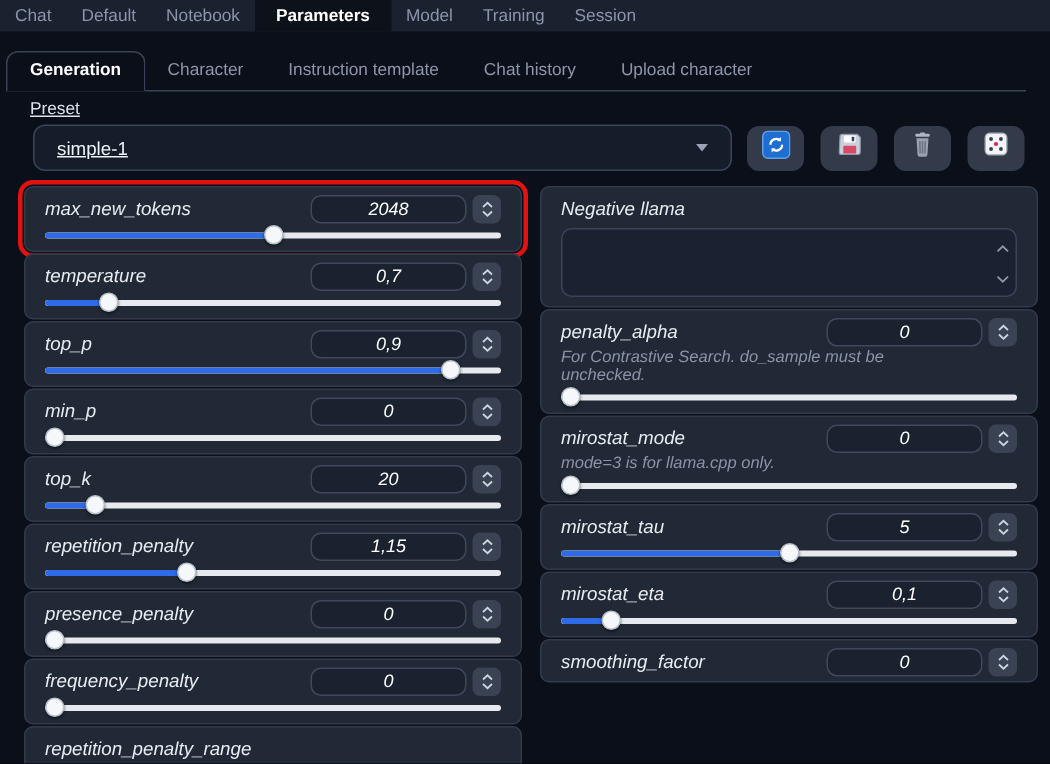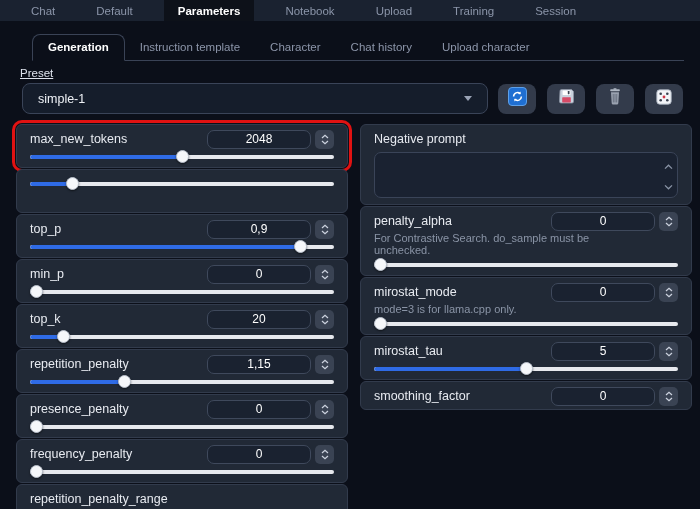--- a/index.html
+++ b/index.html
@@ -6,59 +6,59 @@
   html,body { background:#05070c; }
   .screen {
     position:relative; width:700px; height:509px; overflow:hidden;
     background:#0b0f19; font-family:"Liberation Sans", sans-serif;
     color:#e8ebf1;
   }
   
   .main-nav { height:21px; background:#1a2230; display:flex; align-items:stretch; }
   .nav-item {
     display:flex; align-items:center; padding:0 10px;
-    font-size:11.5px; color:#8b95a9; cursor:pointer; white-space:nowrap;margin-left:21px;
+    font-size:11.5px; color:#8b95a9; cursor:pointer; white-space:nowrap;
   }
   .nav-item.active { background:#0d1119; color:#ffffff; font-weight:bold; padding:0 14px; }
   
   .tabs-row {
-    margin:13px 16px 0 32px; height:27px;
+    margin:13px 16px 0 4px; height:27px;
     display:flex; align-items:flex-end; border-bottom:1px solid #3a4356;
   }
   .tab {
     padding:6px 15px 7px; font-size:11.5px; color:#8d96aa; cursor:pointer; white-space:nowrap;
   }
   .tab.active {
     background:#0b0f19; border:1px solid #3a4356; border-bottom:1px solid #0b0f19;
     margin-bottom:-1px; border-radius:8px 8px 0 0; color:#ffffff; font-weight:bold;
   }
   
   .preset-label { margin:6px 0 0 20px; font-size:11.5px; color:#dde2ec;text-decoration:underline; }
   .preset-row { margin:4px 10px 0 22px; display:flex; align-items:center; }
   .dropdown {
     width:466px; height:31px; background:#151d2b; border:1px solid #3a4458;
     border-radius:8px; display:flex; align-items:center; justify-content:space-between;
     padding:0 15px; cursor:pointer;
   }
-  .dropdown-value { font-size:12.5px; color:#eef1f6; }
+  .dropdown-value { font-size:12.5px; color:#eef1f6;text-decoration:underline; }
   .caret-down {
     width:0; height:0; border-left:4px solid transparent; border-right:4px solid transparent;
     border-top:5px solid #9aa3b5;
   }
   .preset-buttons { display:flex; gap:11px; margin-left:10px; }
   .icon-btn {
     width:38px; height:30px; background:#333b4b; border-radius:8px;
     display:flex; align-items:center; justify-content:center; cursor:pointer; flex:0 0 auto;
   }
   
   .params { display:grid; grid-template-columns:1fr 1fr; column-gap:12px; margin:10px 8px 0 16px; align-items:start; }
   .pcol { display:flex; flex-direction:column; gap:1px; }
   .param-block {
     background:#212936; border:1px solid #323b4c; border-radius:6px;
-    padding:5px 13px 4px; position:relative;
+    padding:5px 13px 4px; position:relative;font-style:italic;
   }
   .pcol-left .param-block { height:44px; }
   .param-block.highlighted { outline:3px solid #e01212; outline-offset:1px; }
   .param-head { display:flex; justify-content:space-between; align-items:center; height:18px; }
   .param-label { font-size:12.5px; color:#e8ebf1; white-space:nowrap; }
   .num-wrap { display:flex; gap:4px; align-items:flex-end; }
   .num-input {
     width:104px; height:19px; border:1px solid #3f495c; border-radius:7px;
     background:#1a2230; color:#ffffff; font-size:12px;
     display:flex; align-items:center; justify-content:center;
@@ -87,31 +87,31 @@
   .np-scroll-down { position:absolute; bottom:3px; right:4px; }
 </style>
 </head>
 <body>
 
 <div class="screen">
 
   <div class="main-nav">
     <div class="nav-item">Chat</div>
     <div class="nav-item">Default</div>
+    <div class="nav-item">Notebook</div>
     <div class="nav-item active">Parameters</div>
-    <div class="nav-item">Notebook</div>
-    <div class="nav-item">Upload</div>
+    <div class="nav-item">Model</div>
     <div class="nav-item">Training</div>
     <div class="nav-item">Session</div>
   </div>
 
   <div class="tabs-row">
     <div class="tab active">Generation</div>
+    <div class="tab">Character</div>
     <div class="tab">Instruction template</div>
-    <div class="tab">Character</div>
     <div class="tab">Chat history</div>
     <div class="tab">Upload character</div>
   </div>
 
   <div class="preset-label">Preset</div>
   <div class="preset-row">
     <div class="dropdown">
       <span class="dropdown-value">simple-1</span>
       <span class="caret-down"></span>
     </div>
@@ -182,20 +182,32 @@
 
     <div class="slider-row">
       <div class="slider-track">
               <div class="slider-fill" style="width: 50%;"></div>
             </div>
       <div class="slider-thumb" style="left: clamp(0px, 50% - 6.5px, 100% - 13px);"></div>
     </div>
   </div>
 
   <div class="param-block">
+    <div class="param-head">
+      <span class="param-label">temperature</span>
+      <div class="num-wrap">
+        <div class="num-input">0,7</div>
+        <div class="spinner">
+          <svg width="8" height="11" viewBox="0 0 8 11">
+                  <path d="M1 4 L4 1.2 L7 4" fill="none" stroke="#cdd3df" stroke-width="1.2"></path>
+                  <path d="M1 7 L4 9.8 L7 7" fill="none" stroke="#cdd3df" stroke-width="1.2"></path>
+                </svg>
+        </div>
+      </div>
+    </div>
 
     <div class="slider-row">
       <div class="slider-track">
               <div class="slider-fill" style="width: 14%;"></div>
             </div>
       <div class="slider-thumb" style="left: clamp(0px, 14% - 6.5px, 100% - 13px);"></div>
     </div>
   </div>
 
   <div class="param-block">
@@ -333,21 +345,21 @@
   <div class="param-block">
     <div class="param-head">
       <span class="param-label">repetition_penalty_range</span>
     </div>
 
   </div>
 </div>
     <div class="pcol pcol-right" id="right-col">
 
   <div class="param-block">
-    <div class="np-label">Negative prompt</div>
+    <div class="np-label">Negative llama</div>
     <div class="np-textarea">
       <span class="np-scroll-up">
         <svg width="9" height="6" viewBox="0 0 9 6">
                 <path d="M1 4.6 L4.5 1.2 L8 4.6" fill="none" stroke="#8a94a6" stroke-width="1.3"></path>
               </svg>
       </span>
       <span class="np-scroll-down">
         <svg width="9" height="6" viewBox="0 0 9 6">
                 <path d="M1 1.4 L4.5 4.8 L8 1.4" fill="none" stroke="#8a94a6" stroke-width="1.3"></path>
               </svg>
@@ -414,20 +426,41 @@
     </div>
 
     <div class="slider-row">
       <div class="slider-track">
               <div class="slider-fill" style="width: 50%;"></div>
             </div>
       <div class="slider-thumb" style="left: clamp(0px, 50% - 6.5px, 100% - 13px);"></div>
     </div>
   </div>
 
+  <div class="param-block">
+    <div class="param-head">
+      <span class="param-label">mirostat_eta</span>
+      <div class="num-wrap">
+        <div class="num-input">0,1</div>
+        <div class="spinner">
+          <svg width="8" height="11" viewBox="0 0 8 11">
+                  <path d="M1 4 L4 1.2 L7 4" fill="none" stroke="#cdd3df" stroke-width="1.2"></path>
+                  <path d="M1 7 L4 9.8 L7 7" fill="none" stroke="#cdd3df" stroke-width="1.2"></path>
+                </svg>
+        </div>
+      </div>
+    </div>
+
+    <div class="slider-row">
+      <div class="slider-track">
+              <div class="slider-fill" style="width: 11%;"></div>
+            </div>
+      <div class="slider-thumb" style="left: clamp(0px, 11% - 6.5px, 100% - 13px);"></div>
+    </div>
+  </div>
 
   <div class="param-block">
     <div class="param-head">
       <span class="param-label">smoothing_factor</span>
       <div class="num-wrap">
         <div class="num-input">0</div>
         <div class="spinner">
           <svg width="8" height="11" viewBox="0 0 8 11">
                   <path d="M1 4 L4 1.2 L7 4" fill="none" stroke="#cdd3df" stroke-width="1.2"></path>
                   <path d="M1 7 L4 9.8 L7 7" fill="none" stroke="#cdd3df" stroke-width="1.2"></path>

